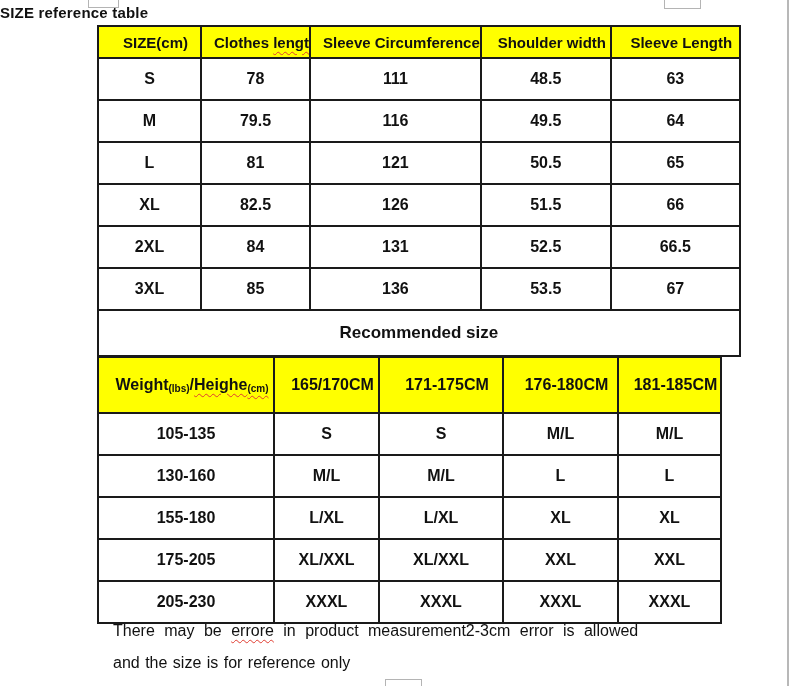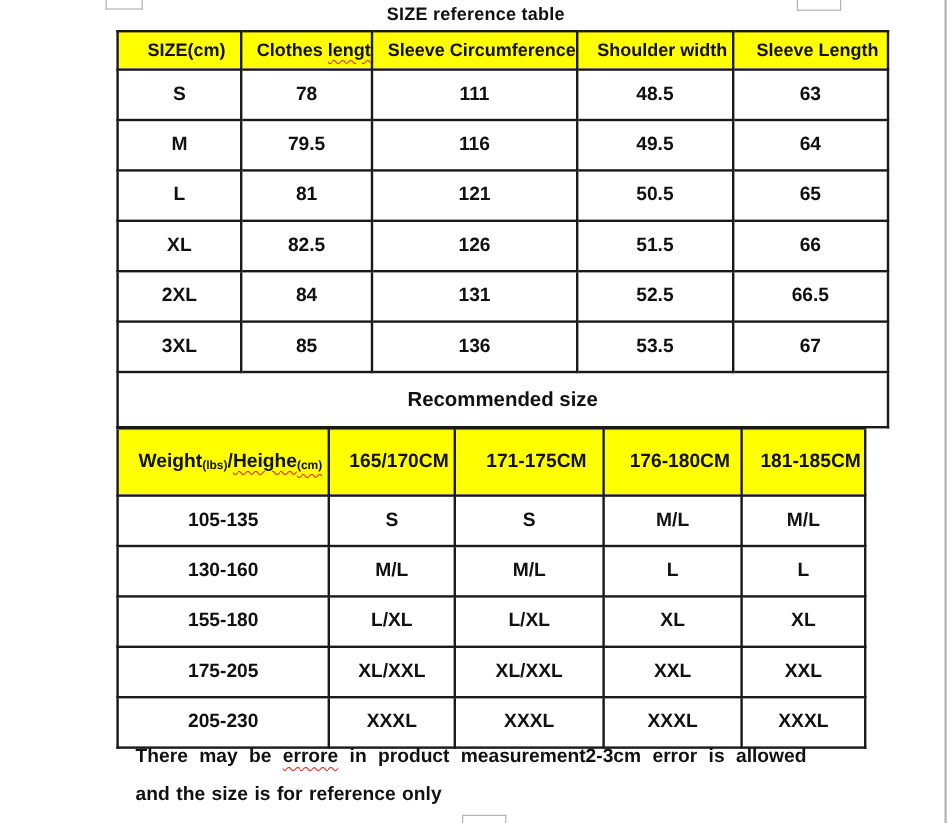--- a/index.html
+++ b/index.html
@@ -10,21 +10,20 @@
     height: 686px;
     background: #ffffff;
     font-family: "Liberation Sans", sans-serif;
     color: #111111;
     overflow: hidden;
   }
   .page-title {
     position: absolute;
     top: 4px; left: 0;
     width: 793px;
-    text-align: center;
     font-size: 15px;
     font-weight: bold;
     letter-spacing: 0.2px;
   }
   table {
     border-collapse: collapse;
     table-layout: fixed;
     position: absolute;
   }
   th, td {
@@ -70,21 +69,21 @@
     text-decoration-color: var(--squiggle-c, #e03c31);
     text-decoration-thickness: 1px;
     text-underline-offset: 3px;
   }
 
   .footer {
     position: absolute;
     left: 113px; top: 622px;
     width: 600px;
     font-size: 16px;
-    font-weight: bold;
+    font-weight: normal;
   }
   .footer .line1 { word-spacing: 5px; margin-bottom: 14px; }
   .footer .line2 { word-spacing: 1px; }
 
   
   .crop-mark { position: absolute; border: 1px solid #b4b4b4; }
   .mark-tl { left: 88px; top: -2px; width: 31px; height: 10px; border-top: none; }
   .mark-tr { left: 664px; top: -2px; width: 37px; height: 11px; border-top: none; }
   .mark-bc { left: 385px; top: 679px; width: 37px; height: 10px; border-bottom: none; }
   .page-edge { position: absolute; left: 787px; top: 0; width: 2px; height: 686px; background: #b8b8b8; }

